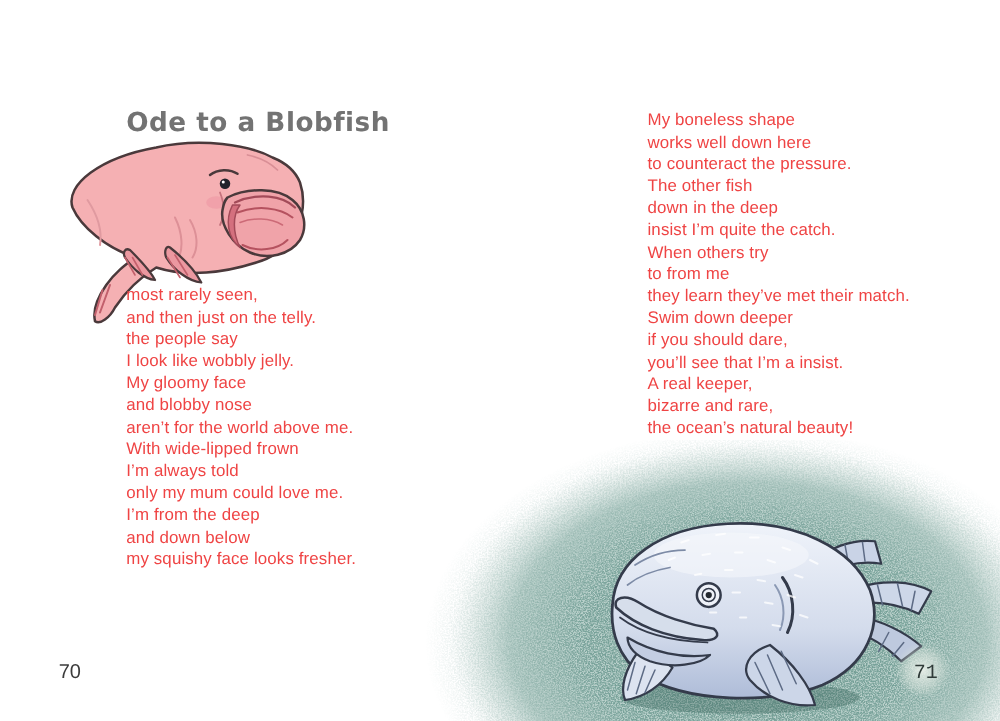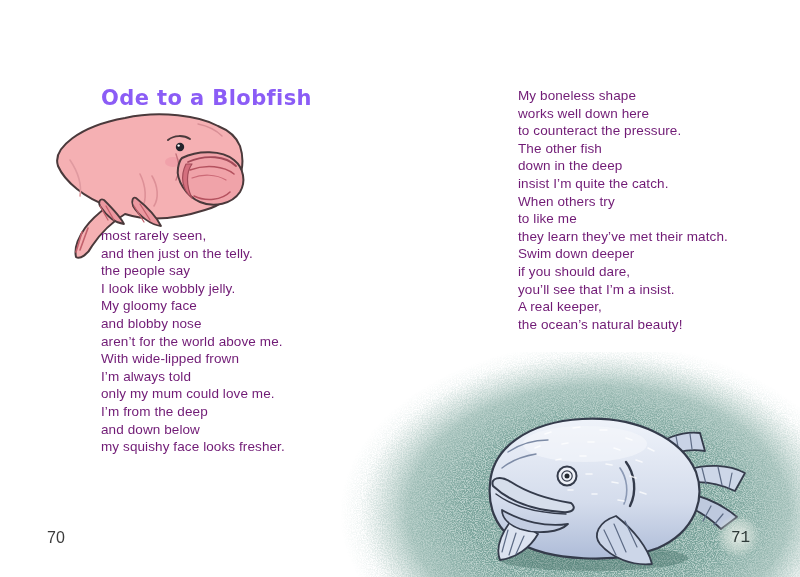--- a/index.html
+++ b/index.html
@@ -5,26 +5,26 @@
   html,body { margin:0; padding:0; background:#e8e8e8; }
   .spread {
     position:relative; width:800px; height:577px;
     background:#ffffff; overflow:hidden;
     font-family:"Liberation Sans", sans-serif;
   }
   .page-title {
     position:absolute; left:101px; top:86px;
     font-family:"DejaVu Sans", sans-serif;
     font-weight:800; font-size:21px; letter-spacing:0.4px;
-    color:#8b5cf6;
+    color:#737373;
   }
   .poem {
     position:absolute;
     font-size:13.5px; line-height:17.6px;
-    color:#701a75; letter-spacing:0.1px;
+    color:#ef4444; letter-spacing:0.1px;
   }
   .poem-left  { left:101px; top:227px; }
   .poem-right { left:518px; top:87px; }
   .page-number {
     position:absolute;
     font-size:16px; color:#3b3b3b;
   }
   .pn-left  { left:47px;  top:529px; }
   .pn-right { left:731px; top:529px; color:#2f3a38;font-family:Liberation Mono, monospace; }
   .illus { position:absolute; }
@@ -95,26 +95,27 @@
   <div class="page-number pn-left">70</div>
 
   <div class="poem poem-right">
     <div>My boneless shape</div>
     <div>works well down here</div>
     <div>to counteract the pressure.</div>
     <div>The other fish</div>
     <div>down in the deep</div>
     <div>insist I’m quite the catch.</div>
     <div>When others try</div>
-    <div>to like me</div>
+    <div>to from me</div>
     <div>they learn they’ve met their match.</div>
     <div>Swim down deeper</div>
     <div>if you should dare,</div>
     <div>you’ll see that I’m a insist.</div>
     <div>A real keeper,</div>
+    <div>bizarre and rare,</div>
     <div>the ocean’s natural beauty!</div>
   </div>
 
   <svg class="illus illus-right" width="470" height="225" viewBox="0 0 470 225">
     <defs>
       <radialGradient id="coreG">
         <stop offset="0" stop-color="#628f86"></stop>
         <stop offset="0.55" stop-color="#6f9c93"></stop>
         <stop offset="0.8" stop-color="#8db1a9" stop-opacity="0.8"></stop>
         <stop offset="1" stop-color="#c6d8d3" stop-opacity="0"></stop>

